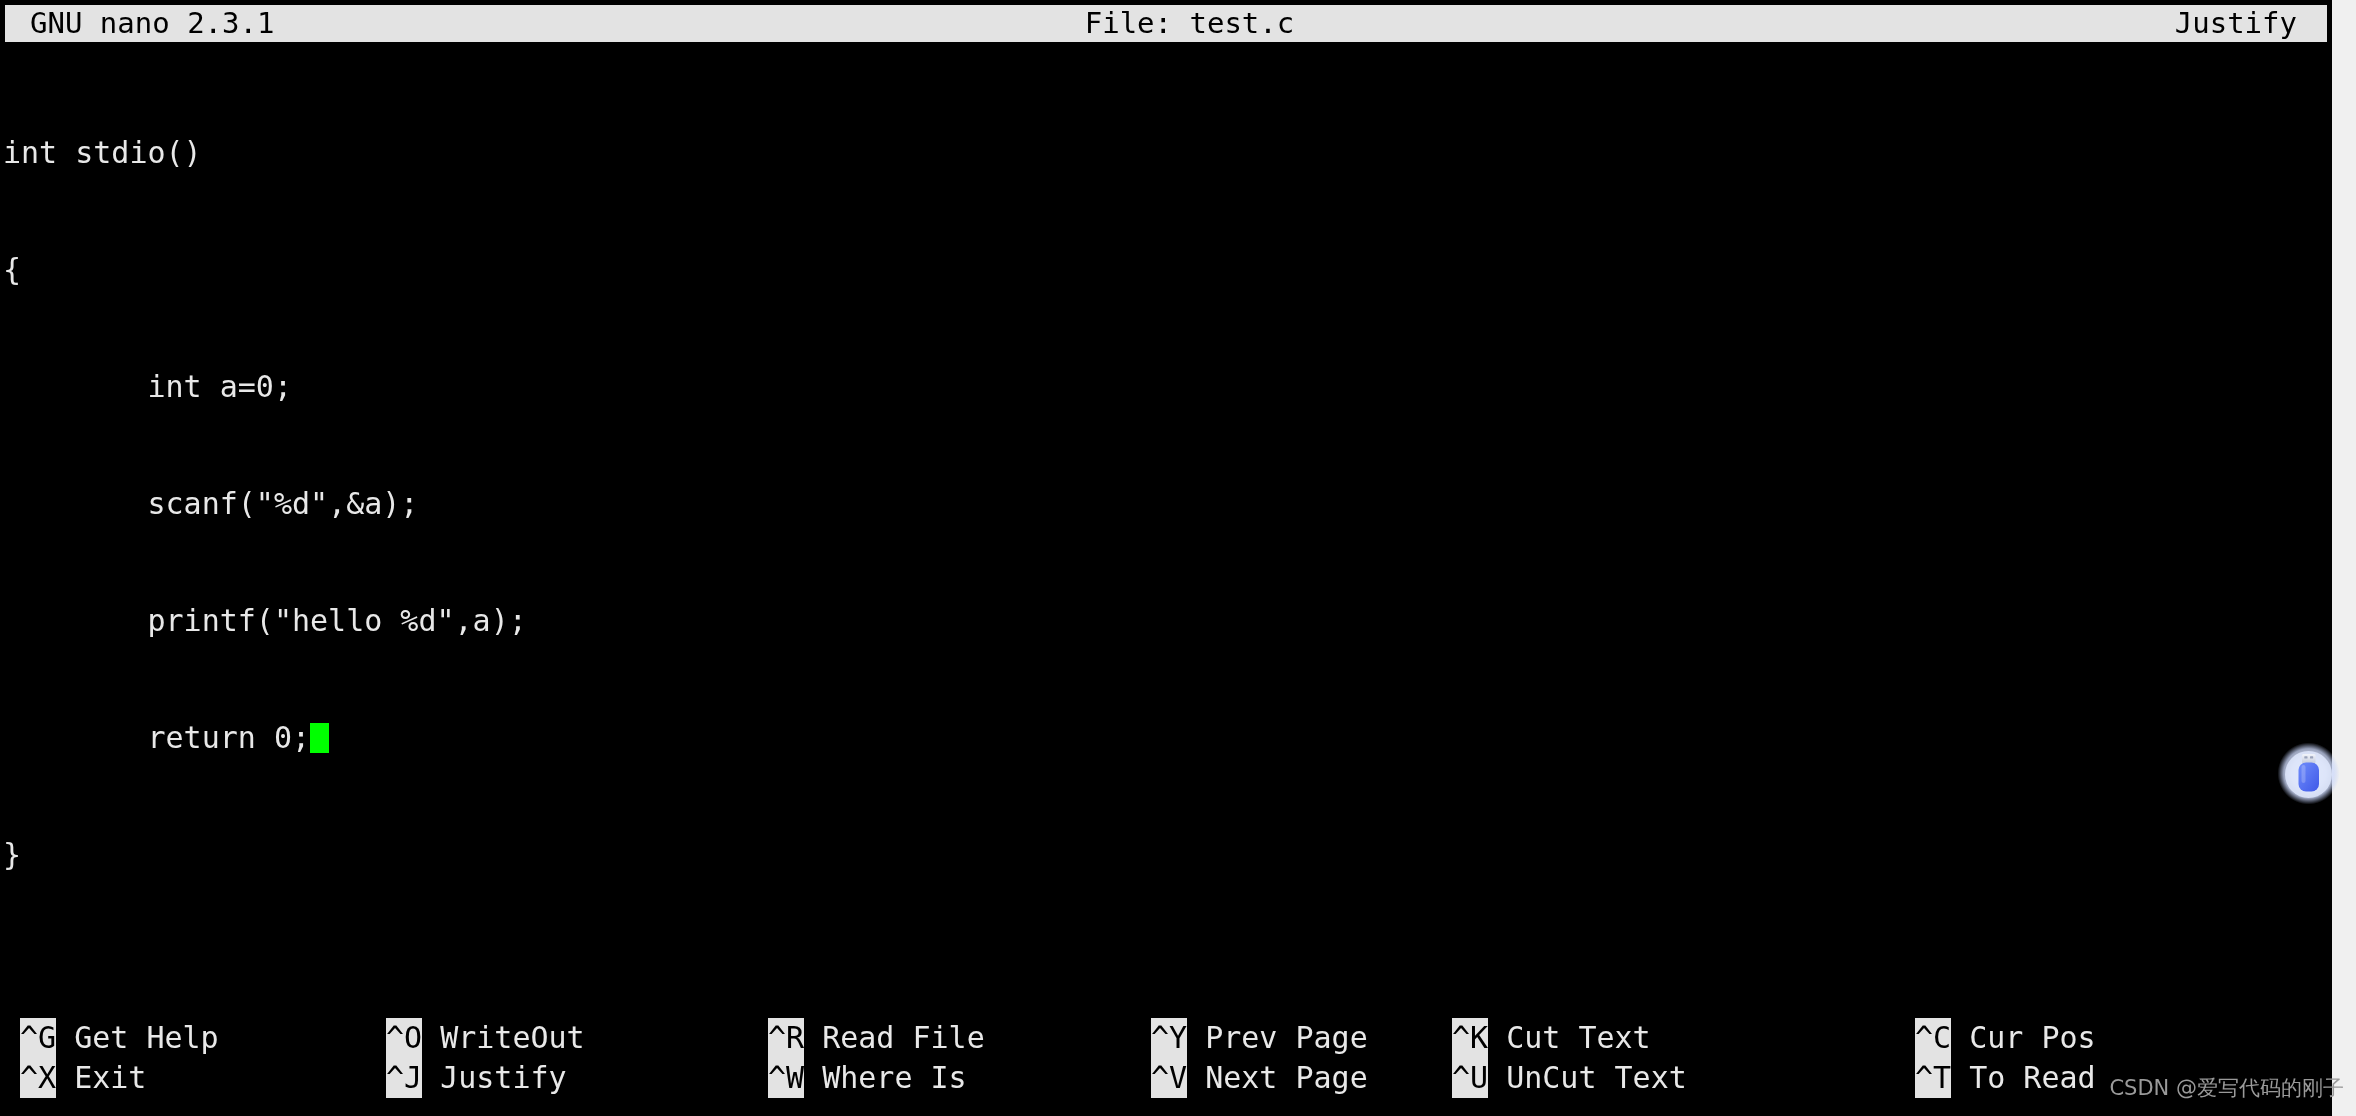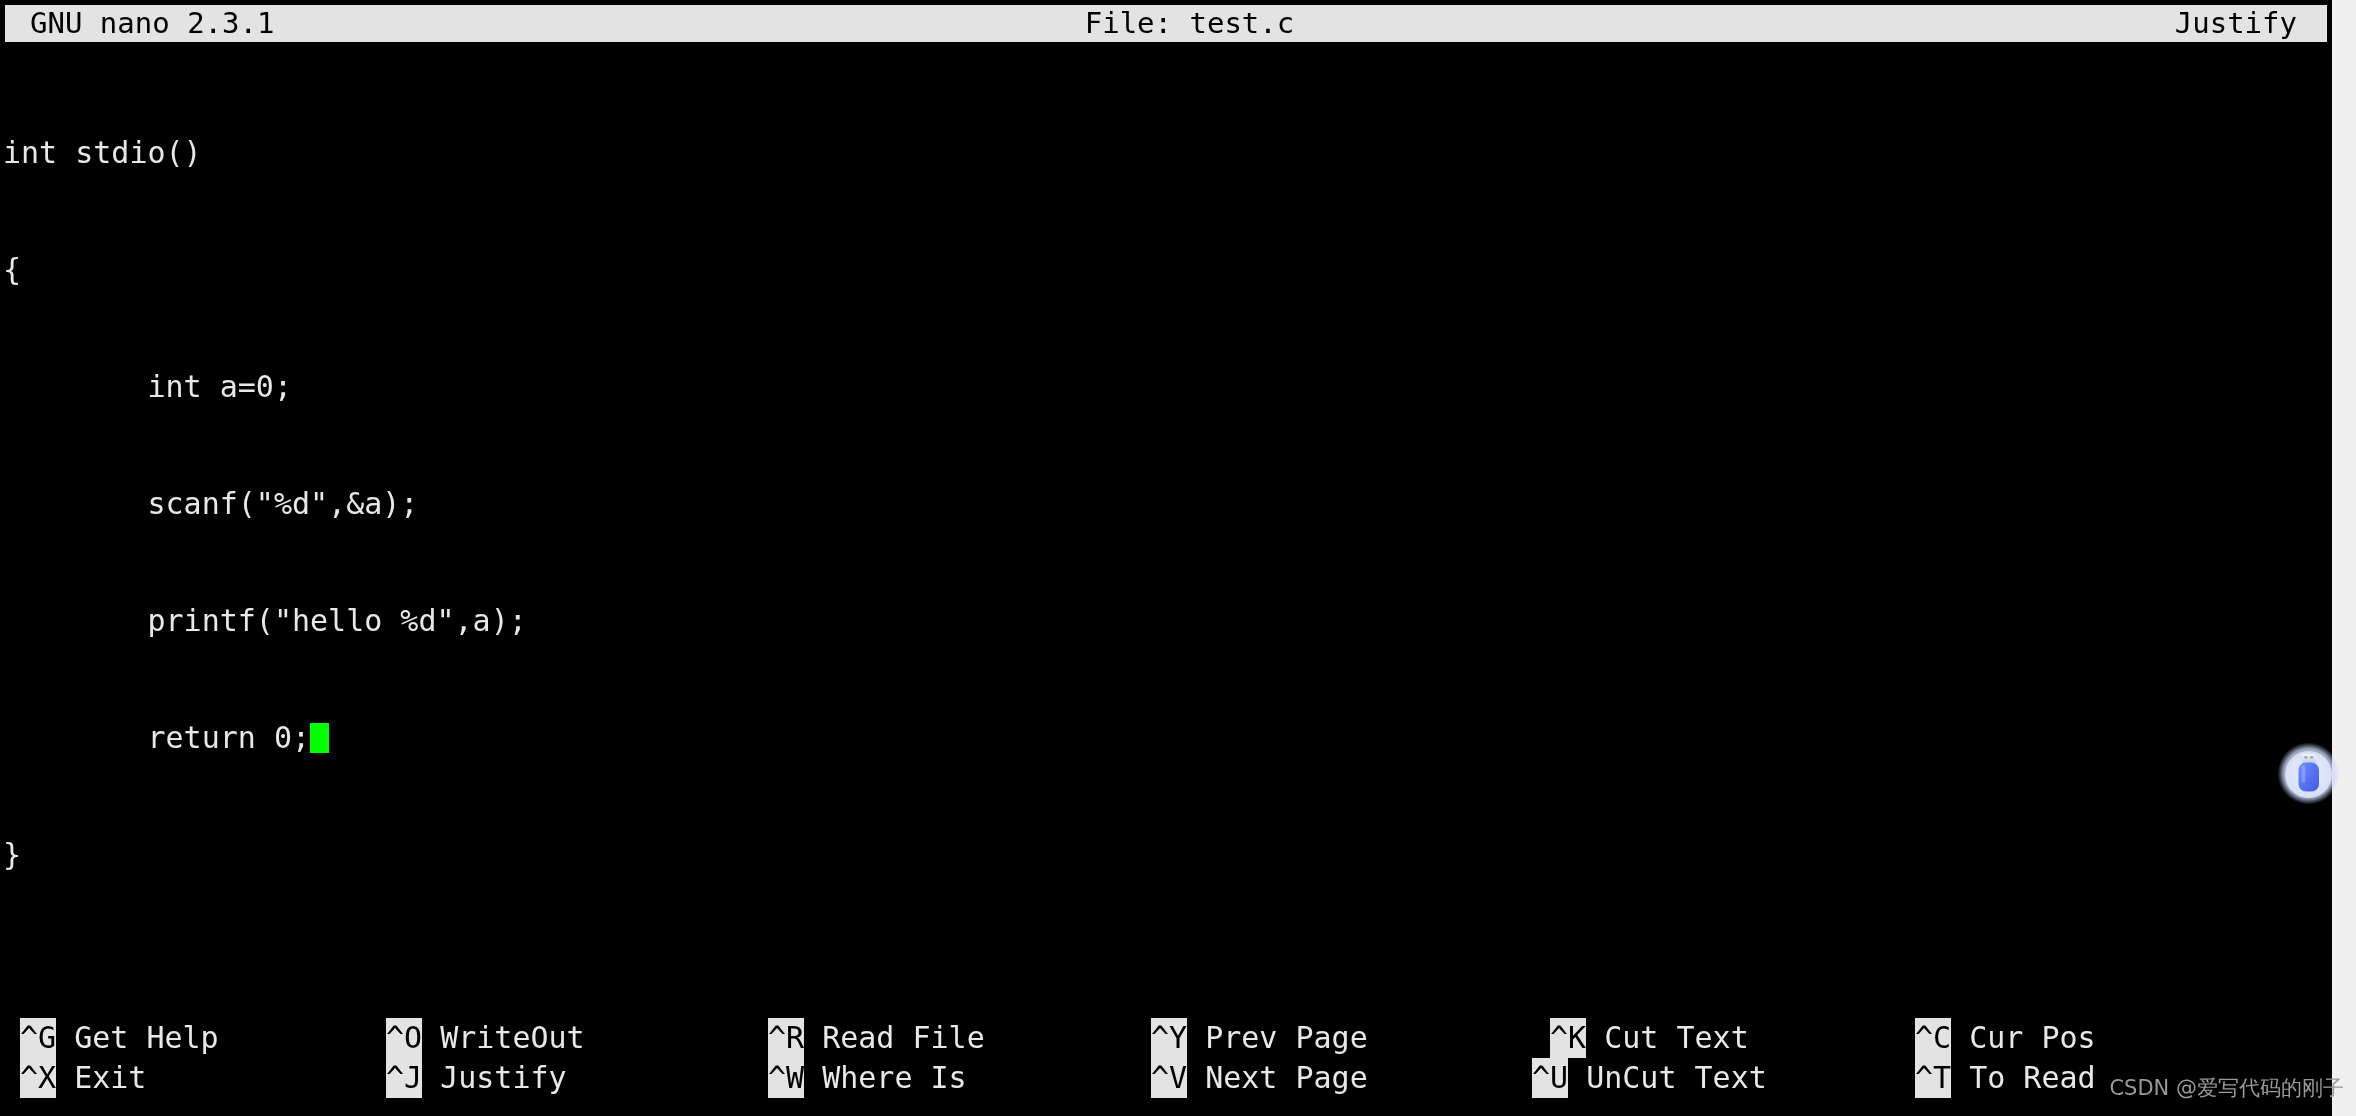--- a/index.html
+++ b/index.html
@@ -128,21 +128,21 @@
   .help-label {
     color: #e8e8e8;
     white-space: pre;
   }
 
   
   .col-0 { left: 12px; padding-left: 8px; }
   .col-1 { left: 386px; }
   .col-2 { left: 768px; }
   .col-3 { left: 1151px; }
-  .col-4 { left: 1532px; text-align: center; }
+  .col-4 { left: 1452px; }
   .col-5 { left: 1915px; }
 
   
   .usb-icon {
     position: absolute;
     left: 2276px;
     top: 741px;
     width: 65px;
     height: 65px;
   }

